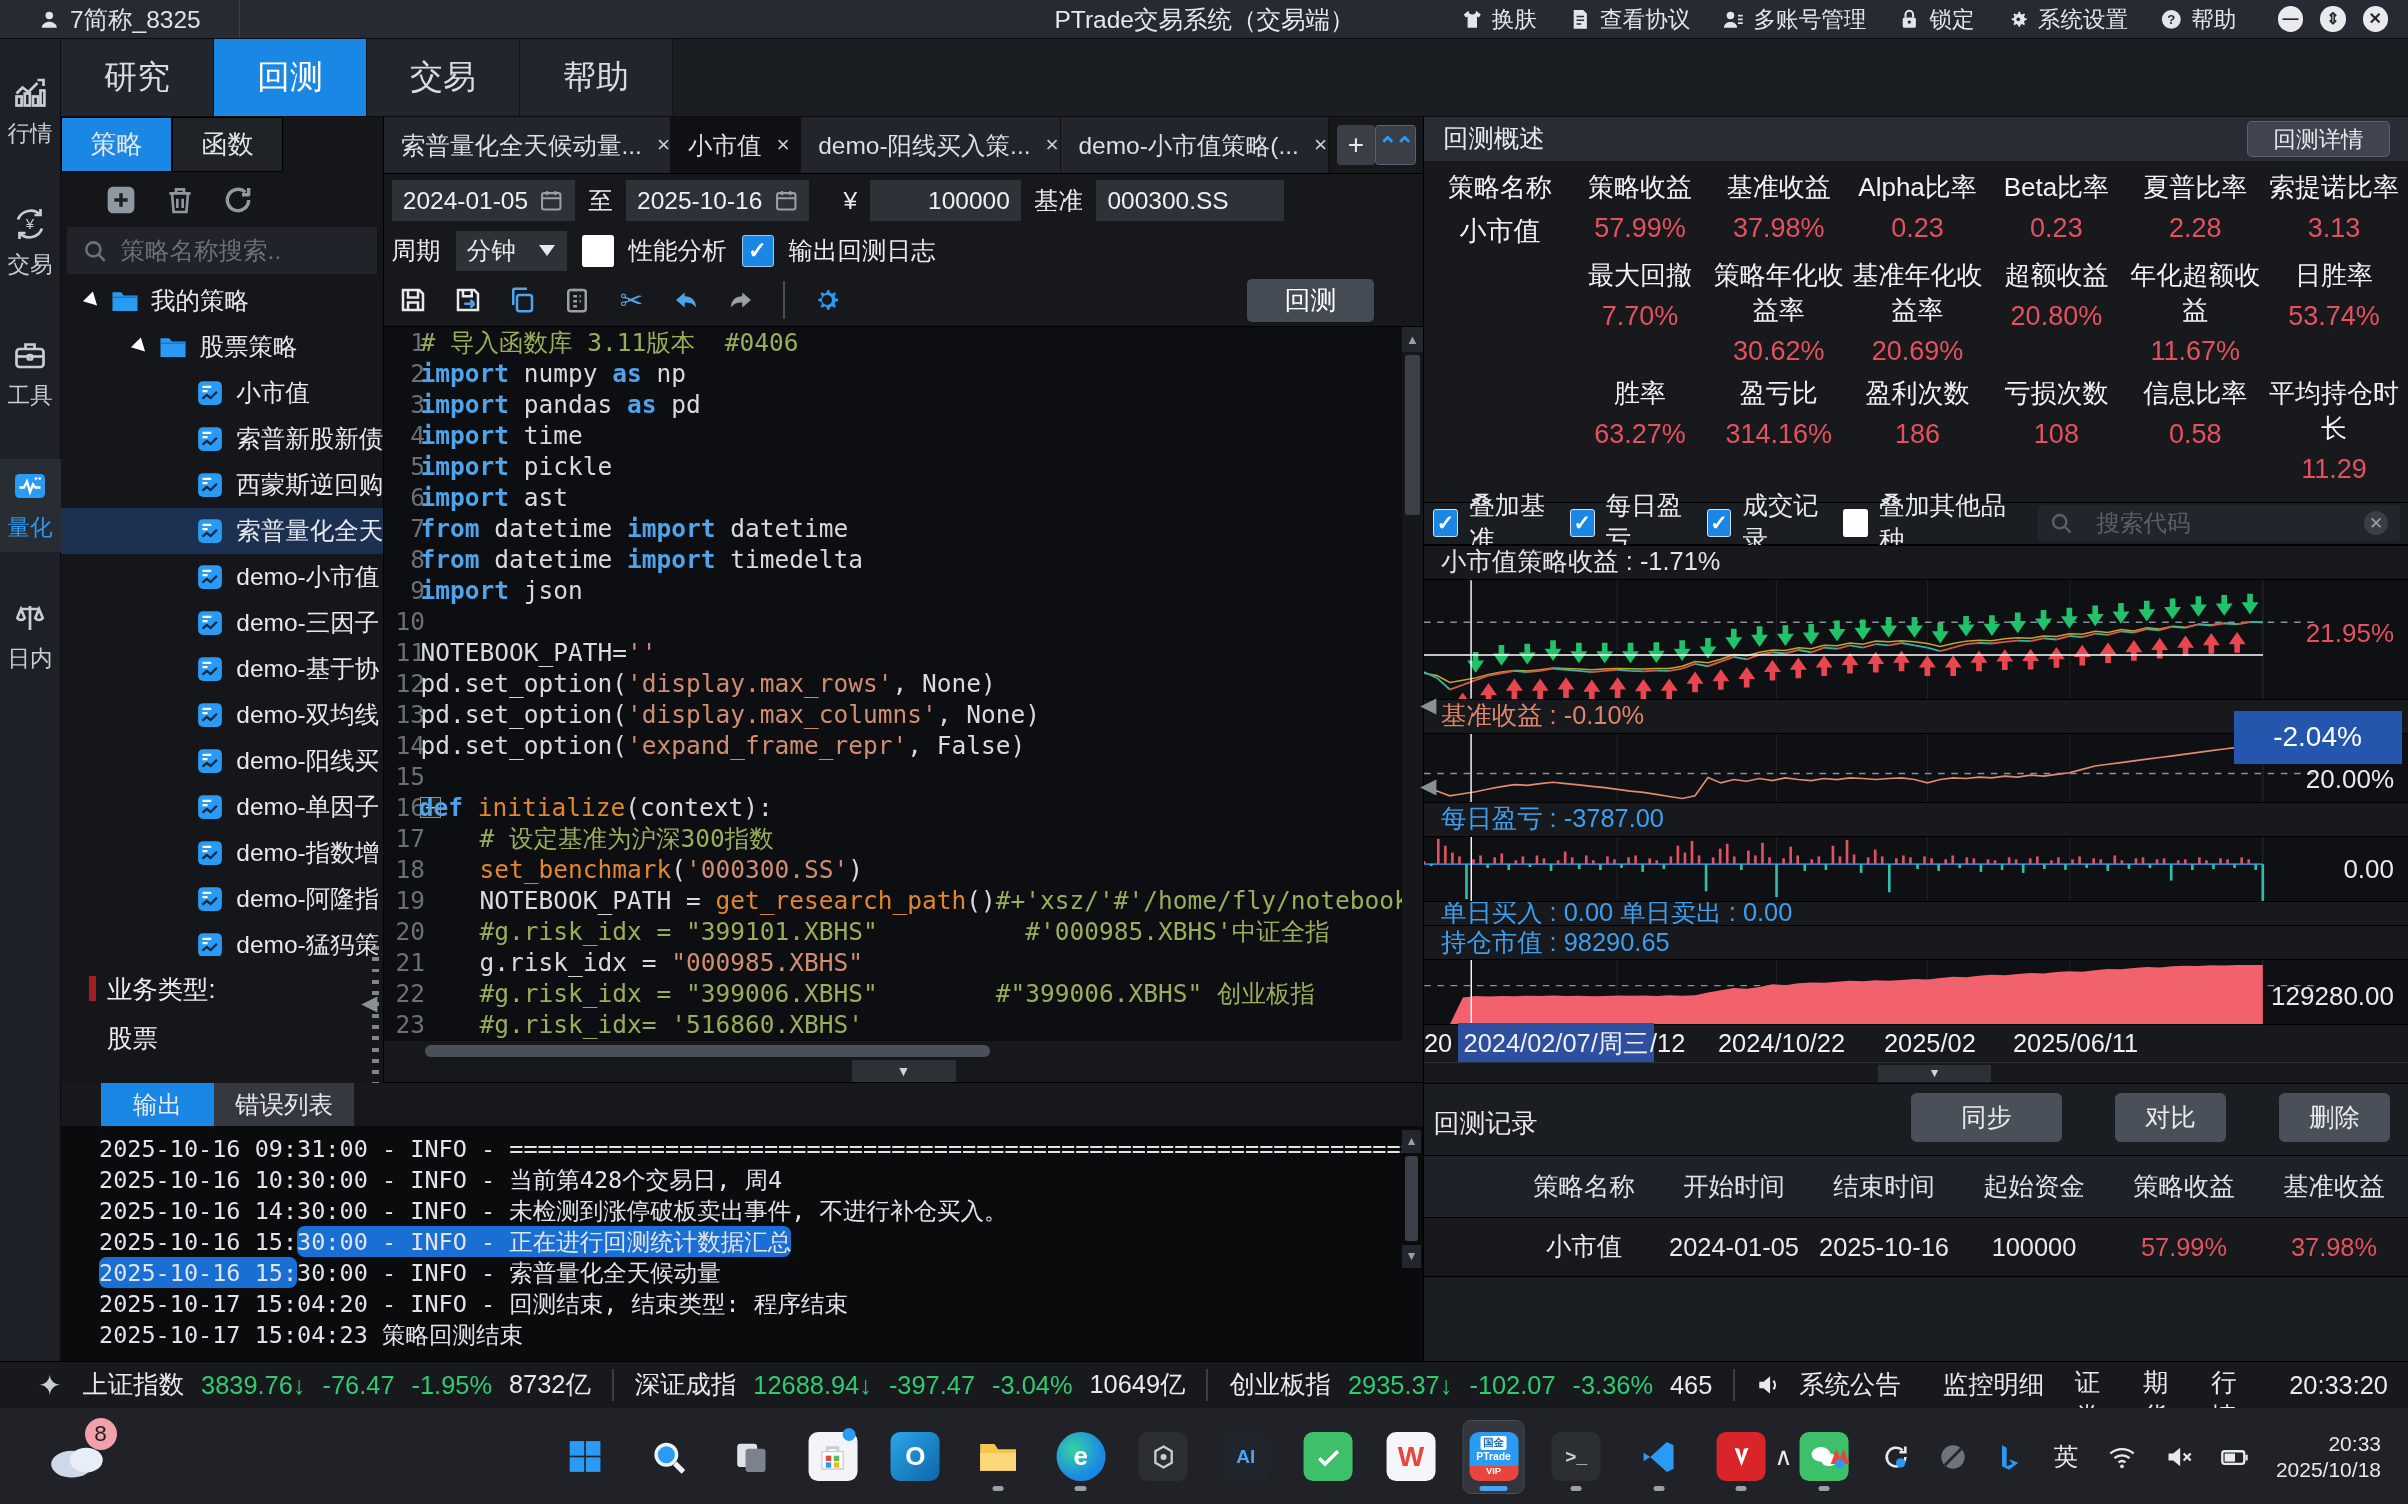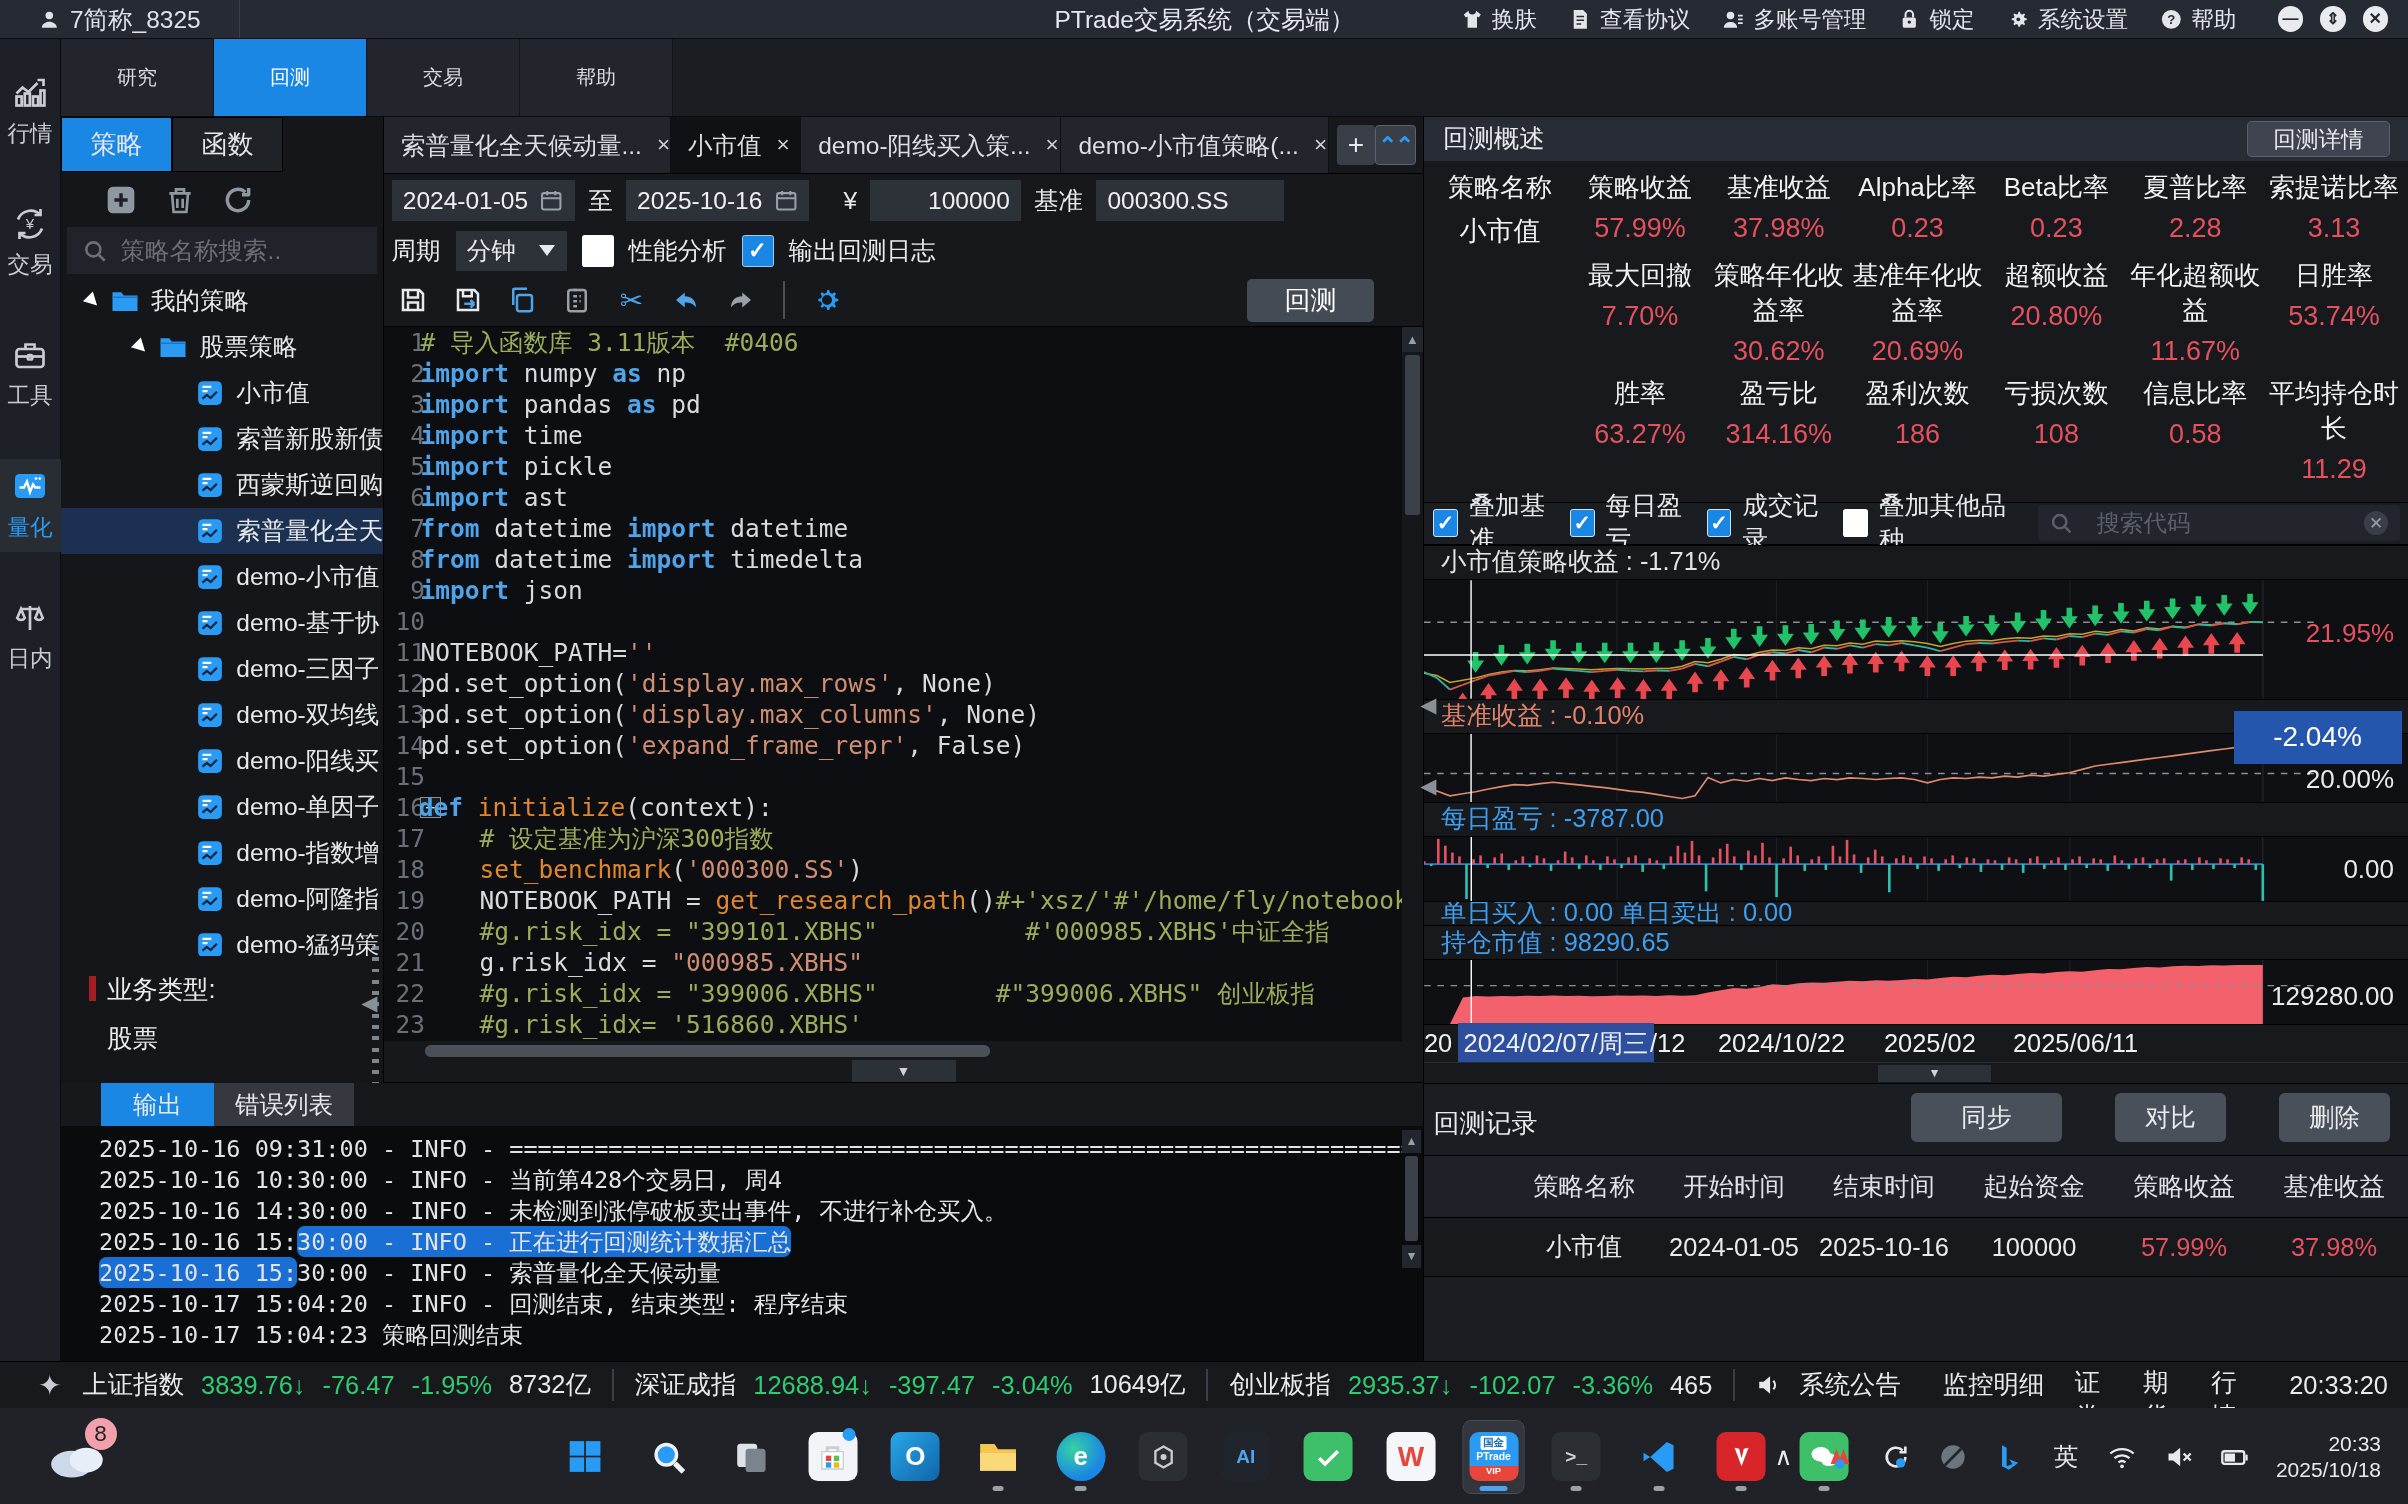--- a/index.html
+++ b/index.html
@@ -21,21 +21,21 @@
   #appbody { display:flex; height:1322px; background:#17191d; }
   
   #rail { width:61px; background:#1d2026; display:flex; flex-direction:column; align-items:center; padding-top:26px; gap:38px; border-right:0.9px solid #0b0c0e;}
   .rail-item { width:61px; display:flex; flex-direction:column; align-items:center; gap:7.5px; padding:9.4px 0; color:#c8cdd4; font-size:22.6px;}
   .rail-item svg { width:36px; height:36px; }
   .rail-item.active { background:#282c33; color:#2a9bf5; }
 
   #main { flex:1; display:flex; flex-direction:column; }
   
   #navrow { height:78px; background:#1a1d22; display:flex; border-bottom:0.9px solid #0b0c0e;}
-  .nav-tab { width:153px; height:100%; display:flex; align-items:center; justify-content:center; font-size:20px; color:#d8dce2; background:#22252b; border-right:0.9px solid #121418;}
+  .nav-tab { width:153px; height:100%; display:flex; align-items:center; justify-content:center; font-size:33px; color:#d8dce2; background:#22252b; border-right:0.9px solid #121418;}
   .nav-tab.active { background:#1b87e5; color:#fff; }
 
   #contentrow { flex:1; display:flex; min-height:0; }
   #leftcluster { width:1363px; display:flex; flex-direction:column; border-right:1.9px solid #000;}
   #upperrow { height:966px; display:flex; min-height:0;}
 
   
   #leftpanel { width:323px; background:#141619; display:flex; flex-direction:column; border-right:1.9px solid #000; position:relative;}
   .lp-tabs { height:55px; display:flex; }
   .lp-tab { min-width:111px; padding:0 22.6px; display:flex; align-items:center; justify-content:center; font-size:26px; background:#1f2227; color:#e3e6ea; border:0.9px solid #000;}
@@ -411,29 +411,29 @@
                     <path d="M6 16.5l3.5-3 3 2.5 5-5" stroke="#10263d" stroke-width="1.8" fill="none"></path>
                   </svg>
                   <span>demo-小市值</span>
                 </div>
                 <div class="trow " style="padding-left:134px">
     <svg class="ticon-strat" viewBox="0 0 24 24">
                     <rect x="2.5" y="2.5" width="19" height="19" rx="4" fill="#2a9bf5"></rect>
                     <path d="M6 7h7M6 10.5h4" stroke="#fff" stroke-width="1.8"></path>
                     <path d="M6 16.5l3.5-3 3 2.5 5-5" stroke="#10263d" stroke-width="1.8" fill="none"></path>
                   </svg>
-                  <span>demo-基于协</span>
+                  <span>demo-三因子</span>
                 </div>
                 <div class="trow " style="padding-left:134px">
     <svg class="ticon-strat" viewBox="0 0 24 24">
                     <rect x="2.5" y="2.5" width="19" height="19" rx="4" fill="#2a9bf5"></rect>
                     <path d="M6 7h7M6 10.5h4" stroke="#fff" stroke-width="1.8"></path>
                     <path d="M6 16.5l3.5-3 3 2.5 5-5" stroke="#10263d" stroke-width="1.8" fill="none"></path>
                   </svg>
-                  <span>demo-三因子</span>
+                  <span>demo-基于协</span>
                 </div>
                 <div class="trow " style="padding-left:134px">
     <svg class="ticon-strat" viewBox="0 0 24 24">
                     <rect x="2.5" y="2.5" width="19" height="19" rx="4" fill="#2a9bf5"></rect>
                     <path d="M6 7h7M6 10.5h4" stroke="#fff" stroke-width="1.8"></path>
                     <path d="M6 16.5l3.5-3 3 2.5 5-5" stroke="#10263d" stroke-width="1.8" fill="none"></path>
                   </svg>
                   <span>demo-双均线</span>
                 </div>
                 <div class="trow " style="padding-left:134px">

